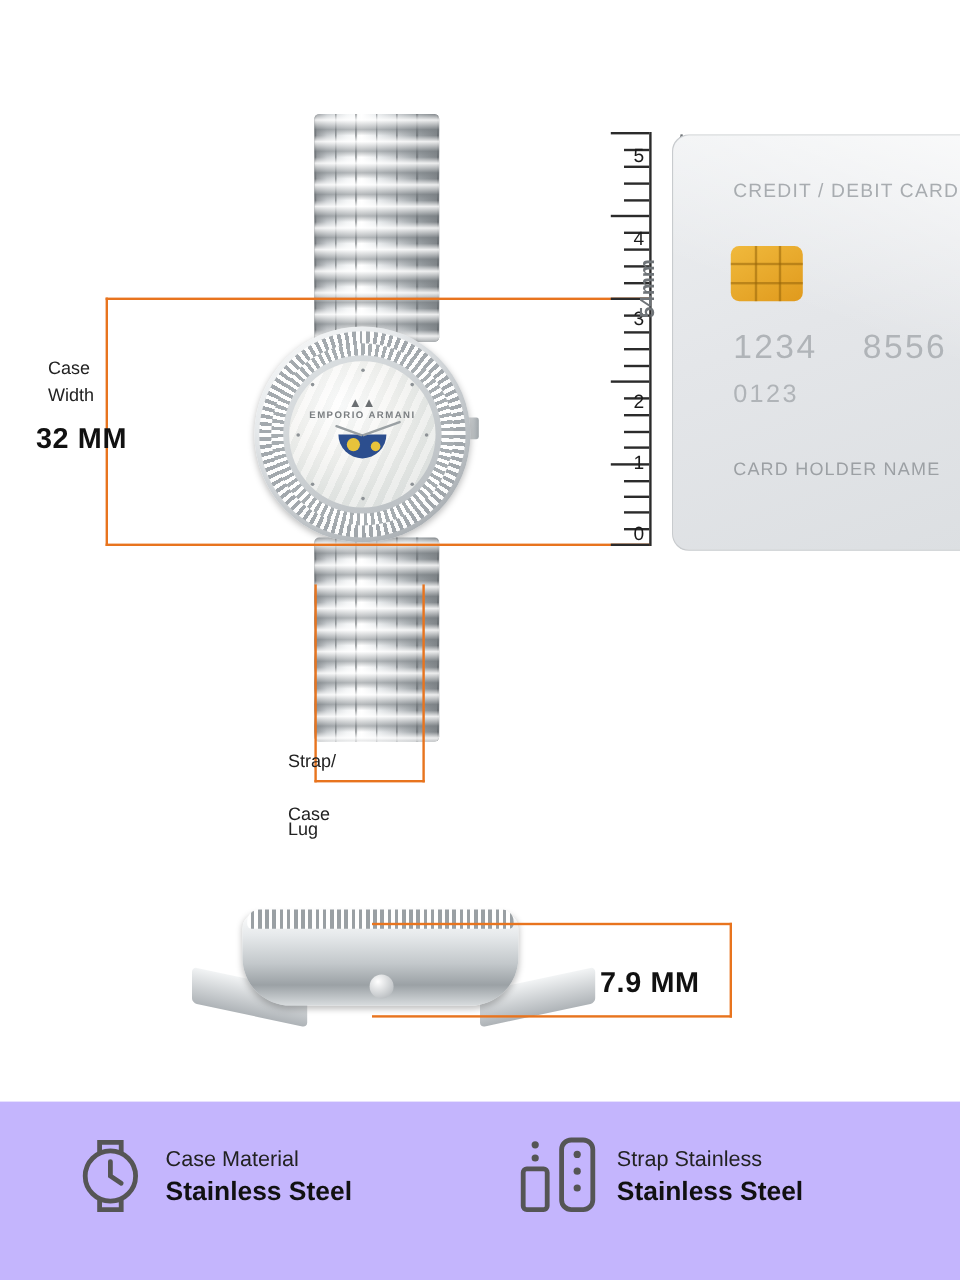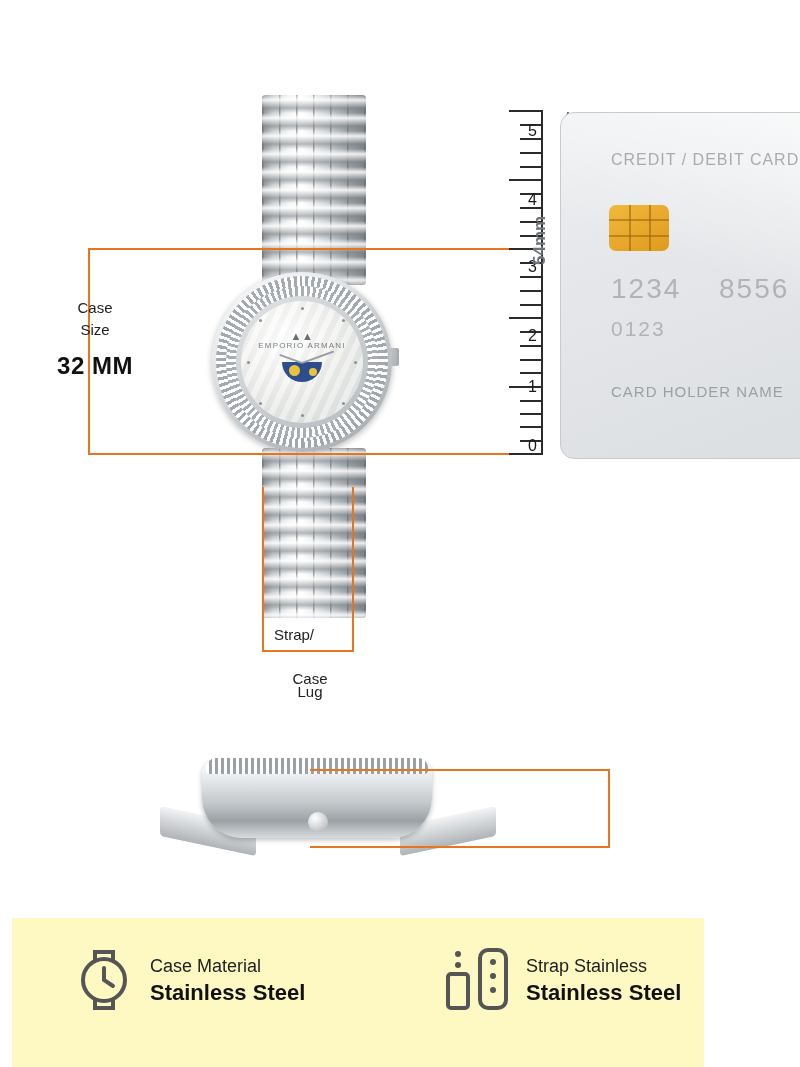--- a/index.html
+++ b/index.html
@@ -5,22 +5,22 @@
   html,body{margin:0;padding:0;}
   body{
     width:800px;height:1067px;background:#ffffff;
     font-family:"Liberation Sans", sans-serif;
     color:#1a1a1a;overflow:hidden;position:relative;
   }
   .stage{position:absolute;left:0;top:0;width:800px;height:1067px;}
 
   
   .abs{position:absolute;}
-  .lbl{font-size:15px;color:#222;line-height:20px;text-align:center;}
-  .val{font-size:21px;font-weight:bold;color:#111;letter-spacing:.5px;text-align:center;}
+  .lbl{font-size:15px;color:#222;line-height:20px;}
+  .val{font-size:21px;font-weight:bold;color:#111;letter-spacing:.5px;}
   .orange{background:#E8741E;}
 
   
   .bracelet{
     position:absolute;left:262px;width:104px;
     background:
       linear-gradient(90deg,#8e9296 0%,#c9cdd0 10%,#f2f4f5 26%,#ffffff 38%,#e6e9eb 52%,#c3c7ca 68%,#9aa0a4 84%,#7d8286 100%);
     border-radius:4px;
   }
   .bracelet::after{
@@ -84,21 +84,21 @@
     background:#2C4E8E;overflow:hidden;
   }
   .moon .m1{position:absolute;left:7px;top:3px;width:11px;height:11px;border-radius:50%;background:#E8C33B;}
   .moon .m2{position:absolute;right:5px;top:6px;width:8px;height:8px;border-radius:50%;background:#E8C33B;}
   .logo-eagle{
     position:absolute;left:50%;top:24%;transform:translateX(-50%);
     font-size:11px;color:#6b6f72;letter-spacing:.5px;white-space:nowrap;
   }
   .logo-text{
     position:absolute;left:50%;top:33%;transform:translateX(-50%);
-    font-size:8px;color:#7a7e81;letter-spacing:1.2px;white-space:nowrap;
+    font-size:8px;color:#7a7e81;letter-spacing:1.2px;white-space:nowrap;font-weight:bold;
   }
   .idx{position:absolute;width:3px;height:3px;border-radius:50%;background:#8d9296;}
   .hand{position:absolute;left:50%;top:50%;transform-origin:0 50%;height:2px;background:#9aa0a3;border-radius:2px;}
   .crown{
     position:absolute;left:388px;top:348px;width:11px;height:18px;border-radius:2px;
     background:linear-gradient(90deg,#f0f2f3,#9ea4a8);
   }
 
   
   .ruler-line{position:absolute;left:541px;top:110px;width:2px;height:345px;background:#2b2b2b;}
@@ -158,21 +158,21 @@
     border-radius:4px;
   }
   .side-strap-r{
     position:absolute;left:240px;top:68px;width:96px;height:30px;
     transform:skewY(-12deg);
     background:linear-gradient(180deg,#f2f4f5,#aeb3b7);
     border-radius:4px;
   }
 
   
-  .footer{position:absolute;left:12px;top:918px;width:692px;height:149px;background:#fef9c3;}
+  .footer{position:absolute;left:0;top:918px;width:800px;height:149px;background:#c4b5fd;}
   .foot-item{position:absolute;top:28px;display:flex;align-items:center;gap:16px;}
   .foot-txt .t1{font-size:18px;color:#222;line-height:26px;}
   .foot-txt .t2{font-size:22px;font-weight:bold;color:#111;line-height:28px;}
 </style>
 </head>
 <body>
 
 <div class="stage">
 
   <div class="bracelet bracelet-top"></div>
@@ -202,21 +202,21 @@
       <div class="hand" style="width:34px;transform:rotate(-20deg)"></div>
       <div class="hand" style="width:24px;transform:rotate(200deg)"></div>
     </div>
   </div>
 
   <div class="abs orange" style="left:88px;top:248px;width:454px;height:2px;"></div>
   <div class="abs orange" style="left:88px;top:453px;width:454px;height:2px;"></div>
   <div class="abs orange" style="left:88px;top:248px;width:2px;height:207px;"></div>
 
   <div class="abs lbl" style="left:40px;top:298px;width:110px;">Case</div>
-  <div class="abs lbl" style="left:40px;top:320px;width:110px;">Size</div>
+  <div class="abs lbl" style="left:40px;top:320px;width:110px;">Width</div>
   <div class="abs val" style="left:30px;top:352px;width:130px;font-size:24px;">32 MM</div>
 
   <div class="ruler-line"></div>
 
   <div class="tick" style="left:509px;top:110px;width:32px;"></div>
   <div class="tick" style="left:509px;top:179px;width:32px;"></div>
   <div class="tick" style="left:509px;top:248px;width:32px;"></div>
   <div class="tick" style="left:509px;top:317px;width:32px;"></div>
   <div class="tick" style="left:509px;top:386px;width:32px;"></div>
   <div class="tick" style="left:509px;top:453px;width:32px;"></div>
@@ -267,36 +267,37 @@
     <div class="card-num1">1234</div>
     <div class="card-num2">8556</div>
     <div class="card-num3">0123</div>
     <div class="card-holder">CARD HOLDER NAME</div>
   </div>
 
   <div class="abs orange" style="left:262px;top:487px;width:2px;height:165px;"></div>
   <div class="abs orange" style="left:352px;top:487px;width:2px;height:165px;"></div>
   <div class="abs orange" style="left:262px;top:650px;width:92px;height:2px;"></div>
 
-  <div class="abs lbl" style="left:224px;top:625px;width:140px;">Strap/</div>
+  <div class="abs lbl" style="left:240px;top:625px;width:140px;">Strap/</div>
   <div class="abs lbl" style="left:240px;top:682px;width:140px;">Lug</div>
   <div class="abs lbl" style="left:240px;top:669px;width:140px;">Case</div>
 
   <div class="side-wrap">
     <div class="side-strap-l"></div>
     <div class="side-strap-r"></div>
     <div class="side-case"></div>
     <div class="side-bezel"></div>
     <div class="side-crown"></div>
   </div>
 
   <div class="abs orange" style="left:310px;top:769px;width:300px;height:2px;"></div>
   <div class="abs orange" style="left:310px;top:846px;width:300px;height:2px;"></div>
   <div class="abs orange" style="left:608px;top:769px;width:2px;height:79px;"></div>
 
+  <div class="abs val" style="left:500px;top:806px;width:230px;font-size:24px;">7.9 MM</div>
 
   <div class="footer">
     <div class="foot-item" style="left:62px;">
       <svg width="60" height="68" viewBox="0 0 60 68">
         <circle cx="30" cy="34" r="21" fill="none" stroke="#555" stroke-width="4"></circle>
         <path d="M30 22 L30 34 L39 40" fill="none" stroke="#555" stroke-width="4" stroke-linecap="round"></path>
         <path d="M21 14 L21 6 L39 6 L39 14" fill="none" stroke="#555" stroke-width="4"></path>
         <path d="M21 54 L21 62 L39 62 L39 54" fill="none" stroke="#555" stroke-width="4"></path>
       </svg>
       <div class="foot-txt">

